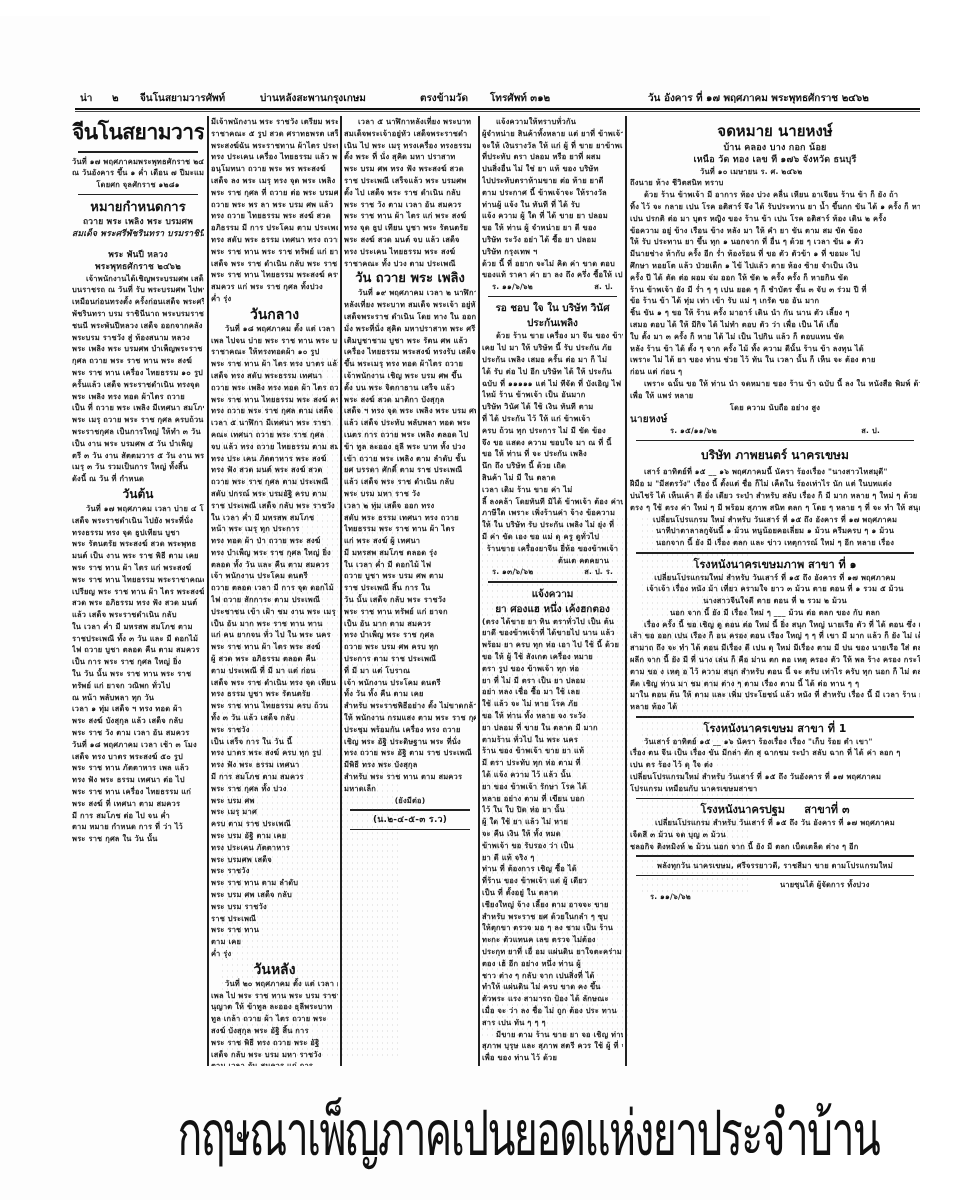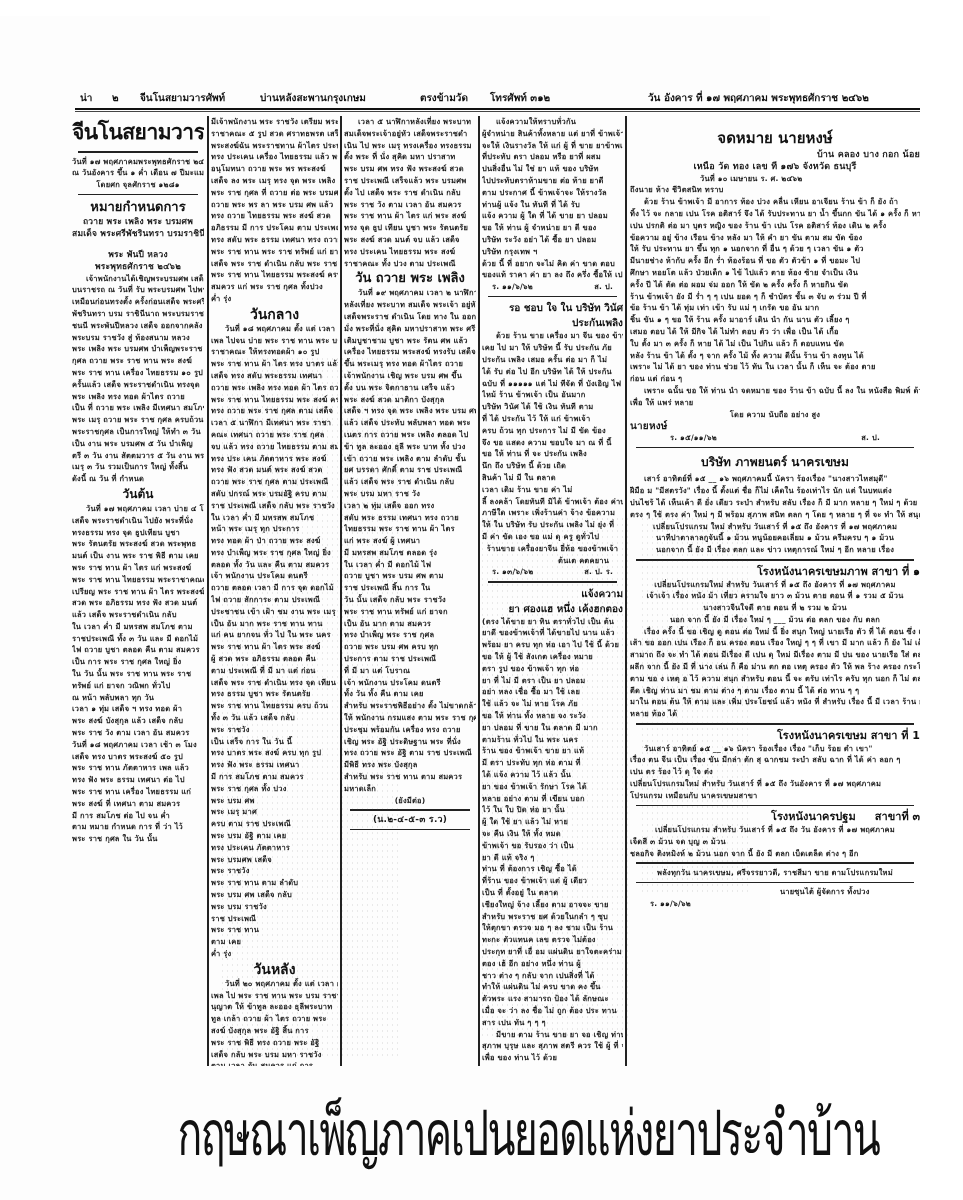--- a/index.html
+++ b/index.html
@@ -19,21 +19,21 @@
 
   .line { font-size:7.5px; line-height:11.8px; height:11.8px; white-space:nowrap; overflow:hidden;
           color:#1a1a1a; letter-spacing:0.2px; font-weight:bold; }
   .line.indent { padding-left:14px; }
   .line.center { text-align:center; }
 
   .big-title { font-family:"DejaVu Serif", serif; font-weight:bold; font-size:25px;
                letter-spacing:-0.5px; line-height:32px; white-space:nowrap; }
   .h1 { font-weight:bold; font-size:15px; line-height:22px; text-align:center; white-space:nowrap; }
   .h2 { font-weight:bold; font-size:12px; line-height:18px; text-align:center; white-space:nowrap; }
-  .h3 { font-weight:bold; font-size:10px; line-height:15px; text-align:right; white-space:nowrap; }
+  .h3 { font-weight:bold; font-size:10px; line-height:15px; text-align:center; white-space:nowrap; }
   .hr { height:1.5px; background:#222; margin:3px 6px; }
 
   .footer-banner { position:absolute; left:110px; top:1068px; width:750px; height:80px;
                    font-family:"DejaVu Sans", sans-serif; font-weight:normal;
                    font-size:50px; letter-spacing:-2px; text-align:center; color:#111;
                    transform:scaleX(0.82) scaleY(1.25); transform-origin:center top; white-space:nowrap; }
 
   .speckle { position:absolute; pointer-events:none; opacity:0.25;
              background-image:radial-gradient(#555 0.6px, transparent 0.9px);
              background-size:5px 6px; }
@@ -65,21 +65,21 @@
     <div class="hr"></div>
     <div id="c1-sub">
         <div class="line center">วันที่ ๑๗ พฤศภาคมพระพุทธศักราช ๒๔๖๒</div>
         <div class="line center">ณ วันอังคาร ขึ้น ๑ ค่ำ เดือน ๗ ปีมะแม</div>
         <div class="line center">โดยศก จุลศักราช ๑๒๘๑</div>
       </div>
     <div class="hr"></div>
     <div class="h2" style="font-size:13px">หมายกำหนดการ</div>
     <div id="c1-secsub">
         <div class="line center" style="font-size: 8.5px;">ถวาย พระ เพลิง พระ บรมศพ</div>
-        <div class="line center" style="font-size: 8.5px;">สมเด็จ พระศรีพัชรินทรา บรมราชินี</div>
+        <div class="line center" style="font-size: 8.5px; font-style: italic;">สมเด็จ พระศรีพัชรินทรา บรมราชินี</div>
         <div class="line center" style="font-size: 8.5px; margin-top: 9px;">พระ พันปี หลวง</div>
         <div class="line center" style="font-size: 8.5px;">พระพุทธศักราช ๒๔๖๒</div>
       </div>
     <div id="c1-body1">
         <div class="line indent">เจ้าพนักงานได้เชิญพระบรมศพ เสด็จ</div>
         <div class="line">บนราชรถ ณ วันที่ รับ พระบรมศพ ไปพระเมรุ</div>
         <div class="line">เหมือนก่อนทรงตั้ง ครั้งก่อนเสด็จ พระศรี</div>
         <div class="line">พัชรินทรา บรม ราชินีนาถ พระบรมราช</div>
         <div class="line">ชนนี พระพันปีหลวง เสด็จ ออกจากคลัง</div>
         <div class="line">พระบรม ราชวัง สู่ ท้องสนาม หลวง</div>
@@ -379,23 +379,23 @@
       </div>
     <div id="c4-body4">
         <div class="line indent">มีขาย ตาม ร้าน ขาย ยา จอ เชิญ ท่าน</div>
         <div class="line">สุภาพ บุรุษ และ สุภาพ สตรี ควร ใช้ ผู้ ที่ จะ</div>
         <div class="line">เพื่อ ของ ท่าน ไว้ ด้วย</div>
       </div>
     <div class="line" style="padding-left:50px">ร. ๑๑/๖/๖๒</div>
   </div>
 
   <div class="col" id="col5" style="left:630px; width:290px; height:950px">
-    <div class="h1" style="margin-top:11px">จดหมาย นายหงษ์</div>
+    <div class="h1" style="margin-top:4px">จดหมาย นายหงษ์</div>
     <div id="c5-addr">
-        <div class="line center" style="font-size: 9px; text-align: right;">บ้าน คลอง บาง กอก น้อย</div>
+        <div class="line center" style="font-size: 9px;">บ้าน คลอง บาง กอก น้อย</div>
         <div class="line center" style="font-size: 9px;">เหนือ วัด ทอง เลข ที่ ๑๗๖ จังหวัด ธนบุรี</div>
       </div>
     <div class="line" style="padding-left:70px">วันที่ ๑๐ เมษายน ร. ศ. ๒๔๖๒</div>
     <div class="line">ถึงนาย ห้าง ชีวิตสนิท ทราบ</div>
     <div id="c5-body1">
         <div class="line indent">ด้วย ร้าน ข้าพเจ้า มี อาการ ท้อง บ่วง คลื่น เหียน อาเจียน ร้าน ข้า ก็ ยัง ถ้า</div>
         <div class="line">ทิ้ง ไว้ จะ กลาย เปน โรค อติสาร์ จึง ได้ รับประทาน ยา น้ำ ขึ้นกก ขัน ได้ ๑ ครั้ง ก็ หาย</div>
         <div class="line">เปน ปรกติ ต่อ มา บุตร หญิง ของ ร้าน ข้า เปน โรค อติสาร์ ท้อง เดิน ๒ ครั้ง</div>
         <div class="line">ข้อความ อยู่ ข้าง เรือน ข้าง หลัง มา ให้ คำ ยา ขัน ตาม สม ขัด ข้อง</div>
         <div class="line">ให้ รับ ประทาน ยา ขึ้น ทุก ๑ นอกจาก ที่ อื่น ๆ ด้วย ๆ เวลา ขัน ๑ ตัว</div>

